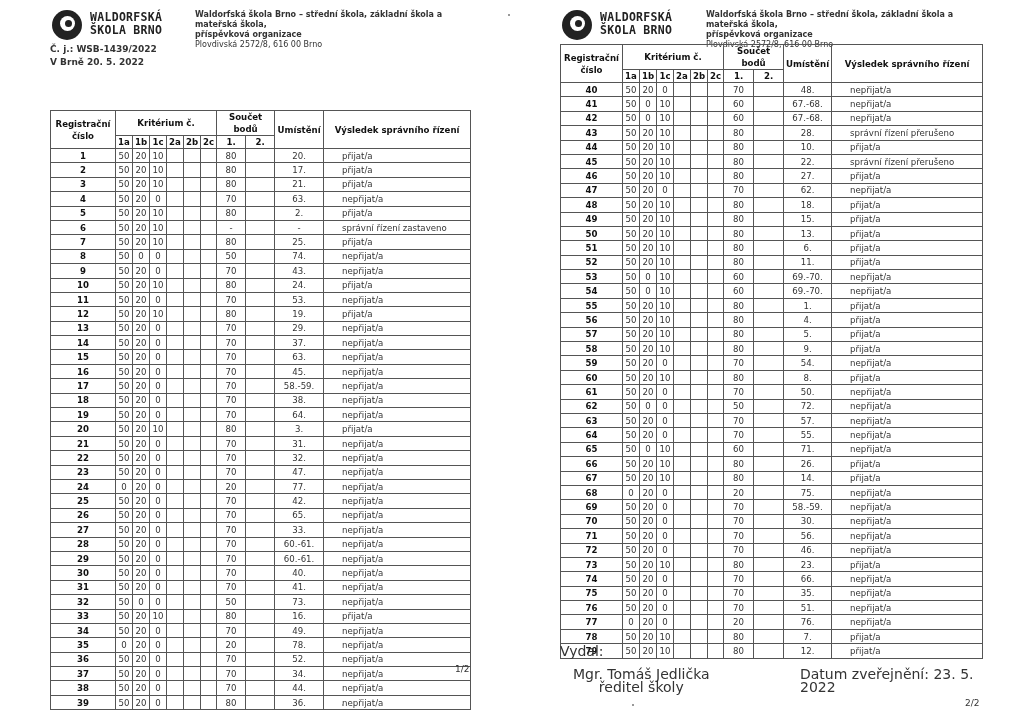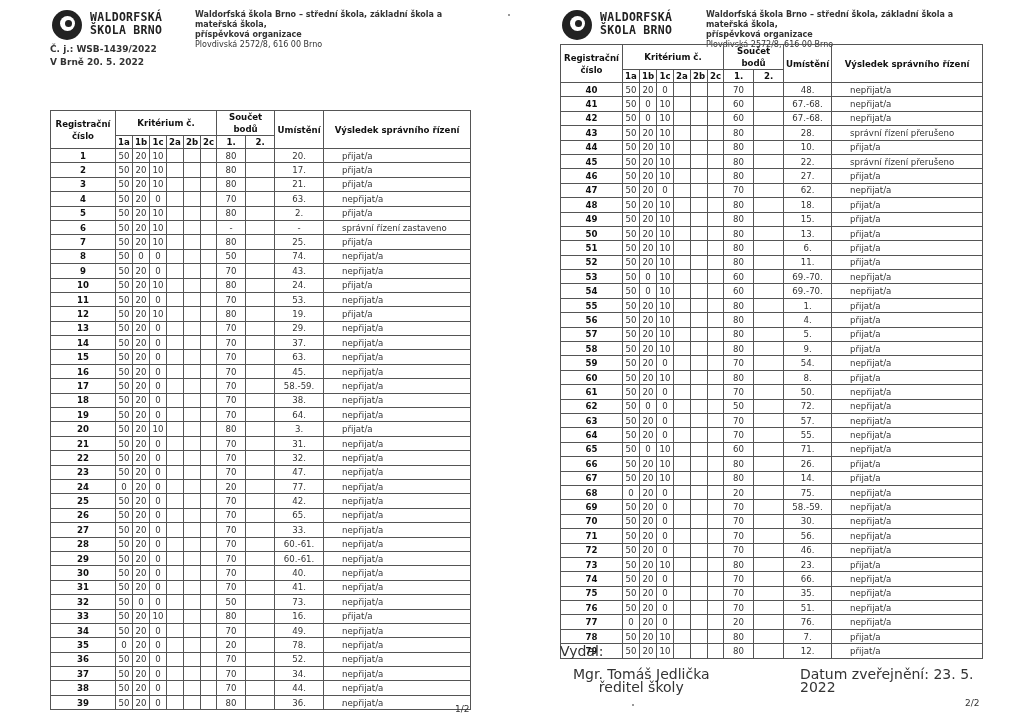--- a/index.html
+++ b/index.html
@@ -23,21 +23,21 @@
   .p1 table.grid { top:110px; width:420px; }
   .p2 table.grid { top:44px; width:422px; }
   table.grid th, table.grid td { border:1px solid #555; padding:0; height:13.4px; line-height:12px; }
   table.grid th { font-weight:bold; color:#111; font-size:8.6px; }
   table.grid td.reg { font-weight:bold; text-align:center; color:#111; }
   table.grid td.num { text-align:center; }
   table.grid td.res { text-align:left; padding-left:18px; }
   table.grid thead tr.h1 th { height:16px; }
   table.grid thead tr.h2 th { height:12px; }
   .page-num { position:absolute; font-size:9px; color:#333; }
-  .p1 .page-num { left:405px; top:704px;text-align:center; }
+  .p1 .page-num { left:405px; top:664px;text-align:center; }
   .p2 .page-num { left:405px; top:698px; }
   .footer { position:absolute; font-size:14px; line-height:13px; color:#333; }
   .vydal { left:0; top:645px; }
   .signer { left:13px; top:668px;text-align:center; }
   .published { left:240px; top:668px; }
   .speck { position:absolute; width:2px; height:2px; background:#999; }
 </style>
 </head>
 <body>
 

